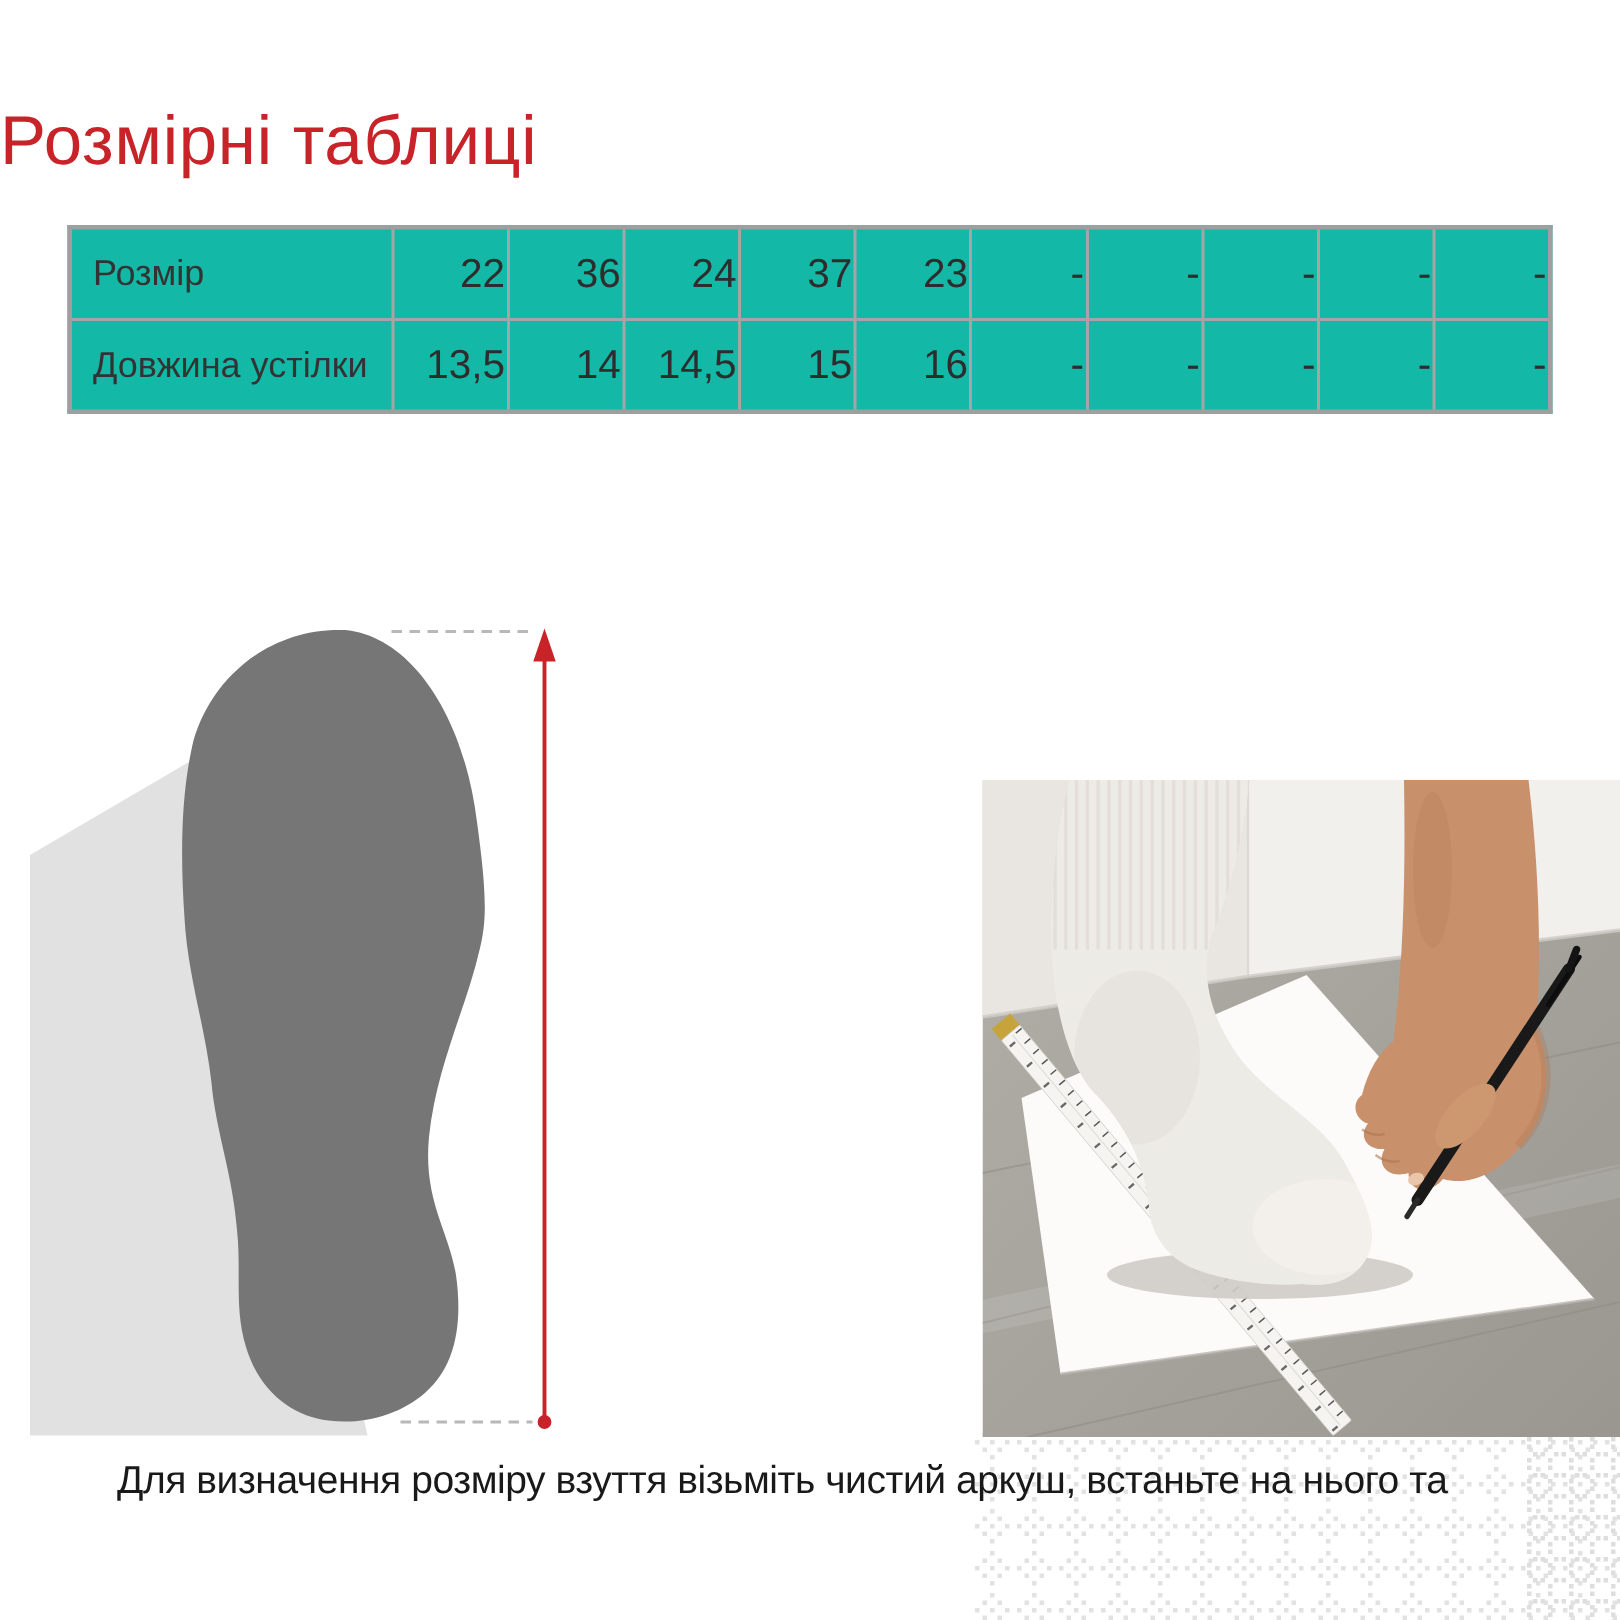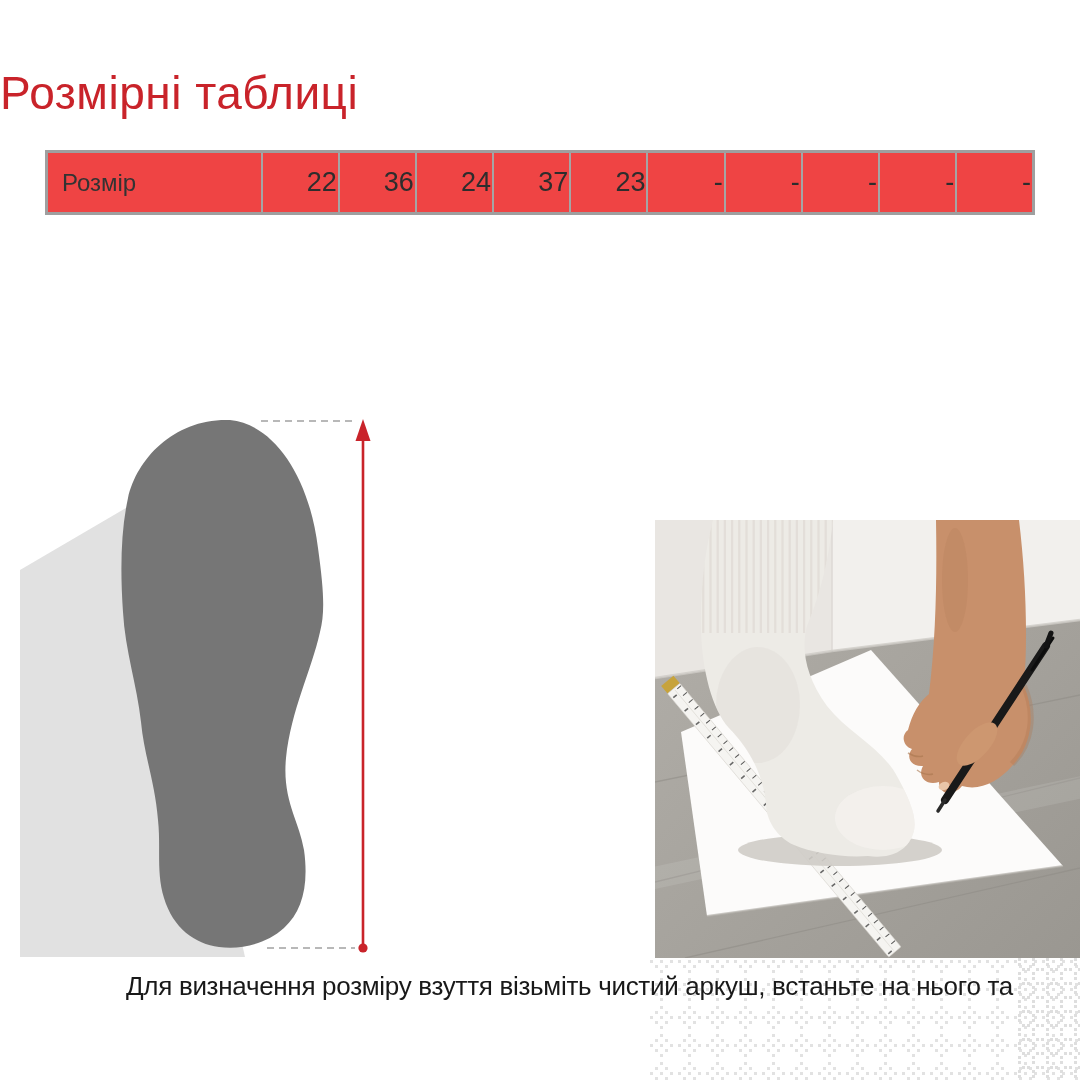--- a/index.html
+++ b/index.html
@@ -7,37 +7,37 @@
     width:1080px;height:1080px;position:relative;overflow:hidden;
     background:#ffffff;font-family:"Liberation Sans",sans-serif;
   }
   .title{
     position:absolute;top:66px;left:0;width:100%;text-align:left;
     font-size:46px;font-weight:400;color:#c9232a;letter-spacing:.5px;
   }
   table.size-table{
     position:absolute;left:45px;top:150px;width:990px;
     border-collapse:collapse;table-layout:fixed;
-    border:3px solid #9f9f9f;background:#ef4444;
+    border:3px solid #9f9f9f;background:#14b8a6;
   }
   table.size-table td{
     border:2px solid #a5a5a5;height:57px;text-align:right;
     font-size:27px;color:#2d2d2d;
   }
   table.size-table td.lbl{
     text-align:left;padding-left:14px;font-size:24px;color:#333;
   }
   .illu{position:absolute;left:15px;top:400px;width:360px;height:580px;}
   .photo{position:absolute;left:655px;top:520px;width:425px;height:438px;z-index:1;}
   .ornament{position:absolute;left:648px;top:948px;width:432px;height:132px;z-index:0;}
   .instructions{
     position:absolute;left:78px;top:969px;z-index:3;
     font-size:26px;line-height:35px;color:#191919;letter-spacing:-.3px;
   }
-  .instructions div{white-space:nowrap;margin-left:48px;}
+  .instructions div{white-space:nowrap;}
 </style>
 </head>
 <body>
 
 <div class="title">Розмірні таблиці</div>
 
 <table class="size-table">
   <colgroup>
     <col style="width:215px">
     <col>
@@ -52,20 +52,33 @@
       <col>
   </colgroup>
   <tbody>
       <tr>
     <td class="lbl">Розмір</td>
     <td>22</td>
     <td>36</td>
     <td>24</td>
     <td>37</td>
     <td>23</td>
+    <td>-</td>
+    <td>-</td>
+    <td>-</td>
+    <td>-</td>
+    <td>-</td>
+  </tr>
+  <tr>
+    <td class="lbl">Довжина устілки</td>
+    <td>13,5</td>
+    <td>14</td>
+    <td>14,5</td>
+    <td>15</td>
+    <td>16</td>
     <td>-</td>
     <td>-</td>
     <td>-</td>
     <td>-</td>
     <td>-</td>
   </tr>
 </tbody>
   </table>
 
 <div class="illu">

